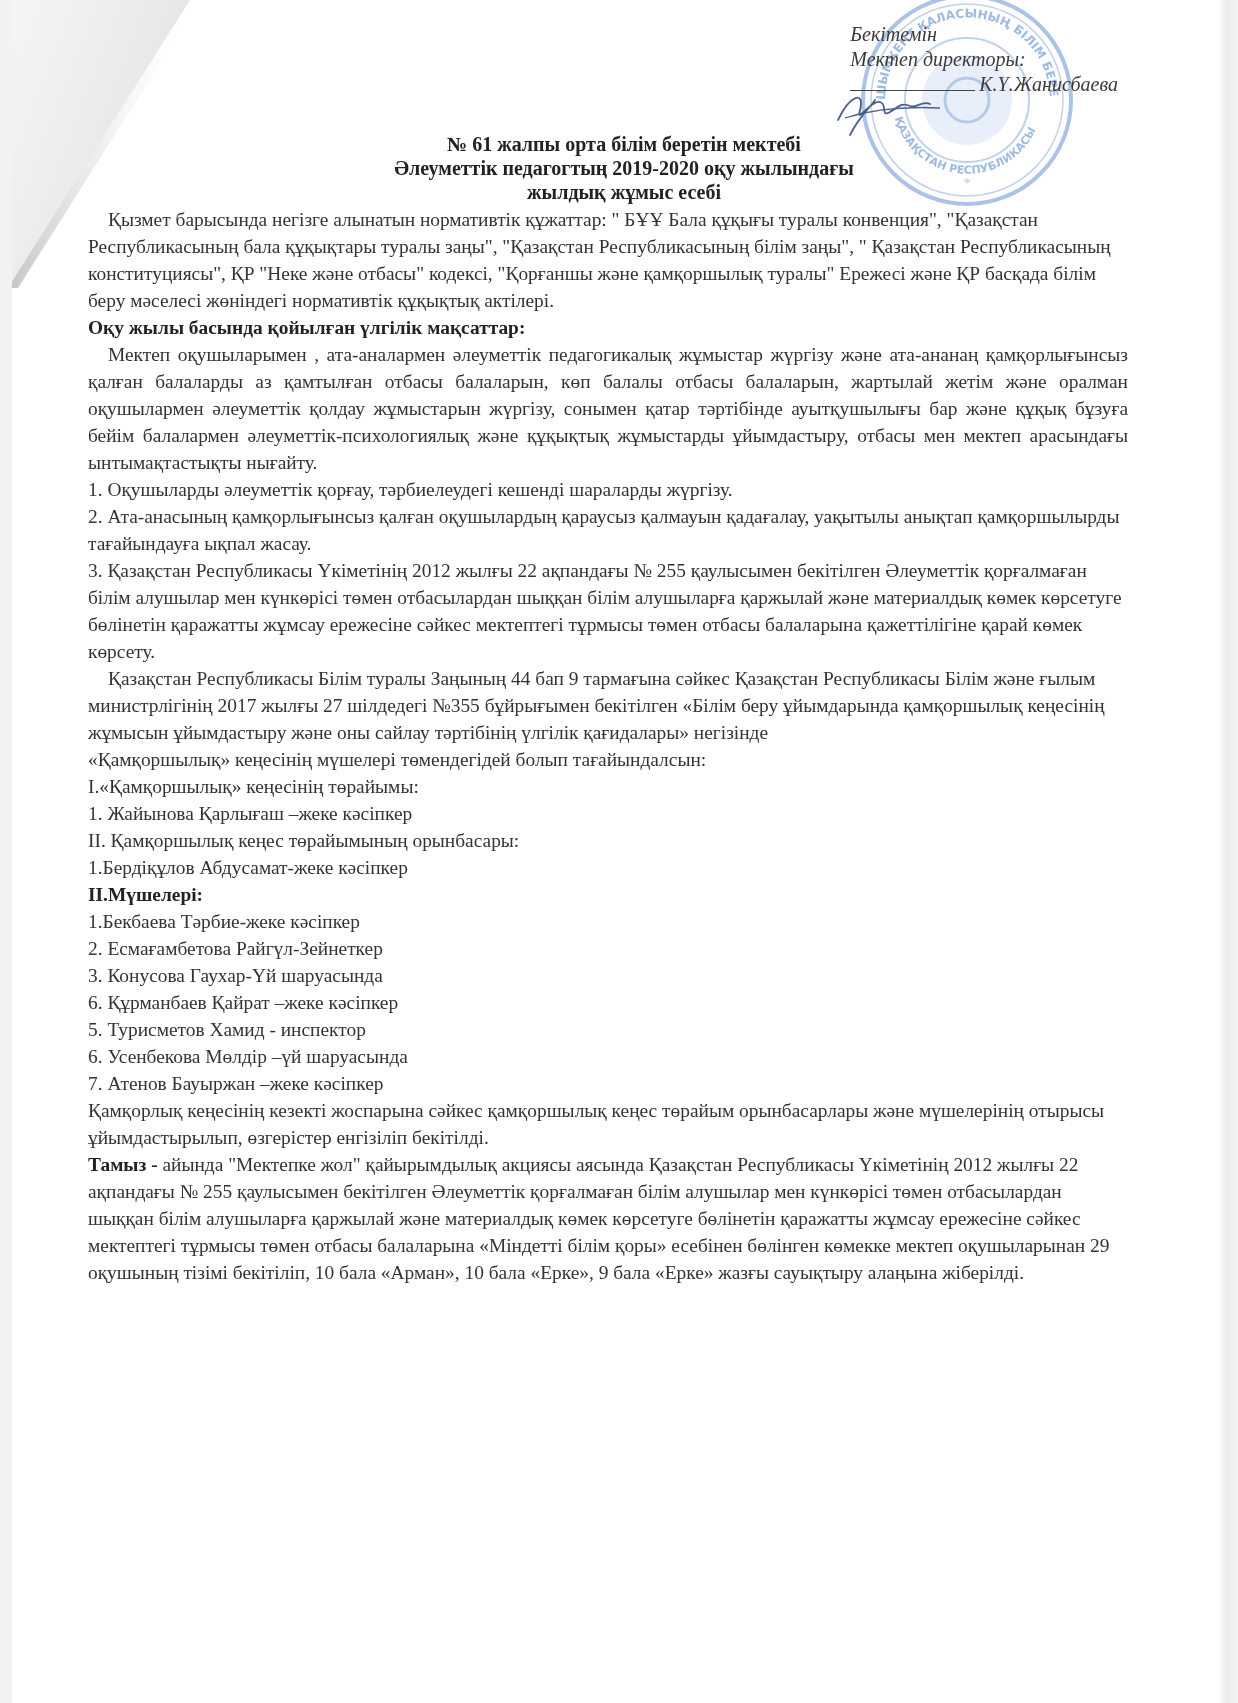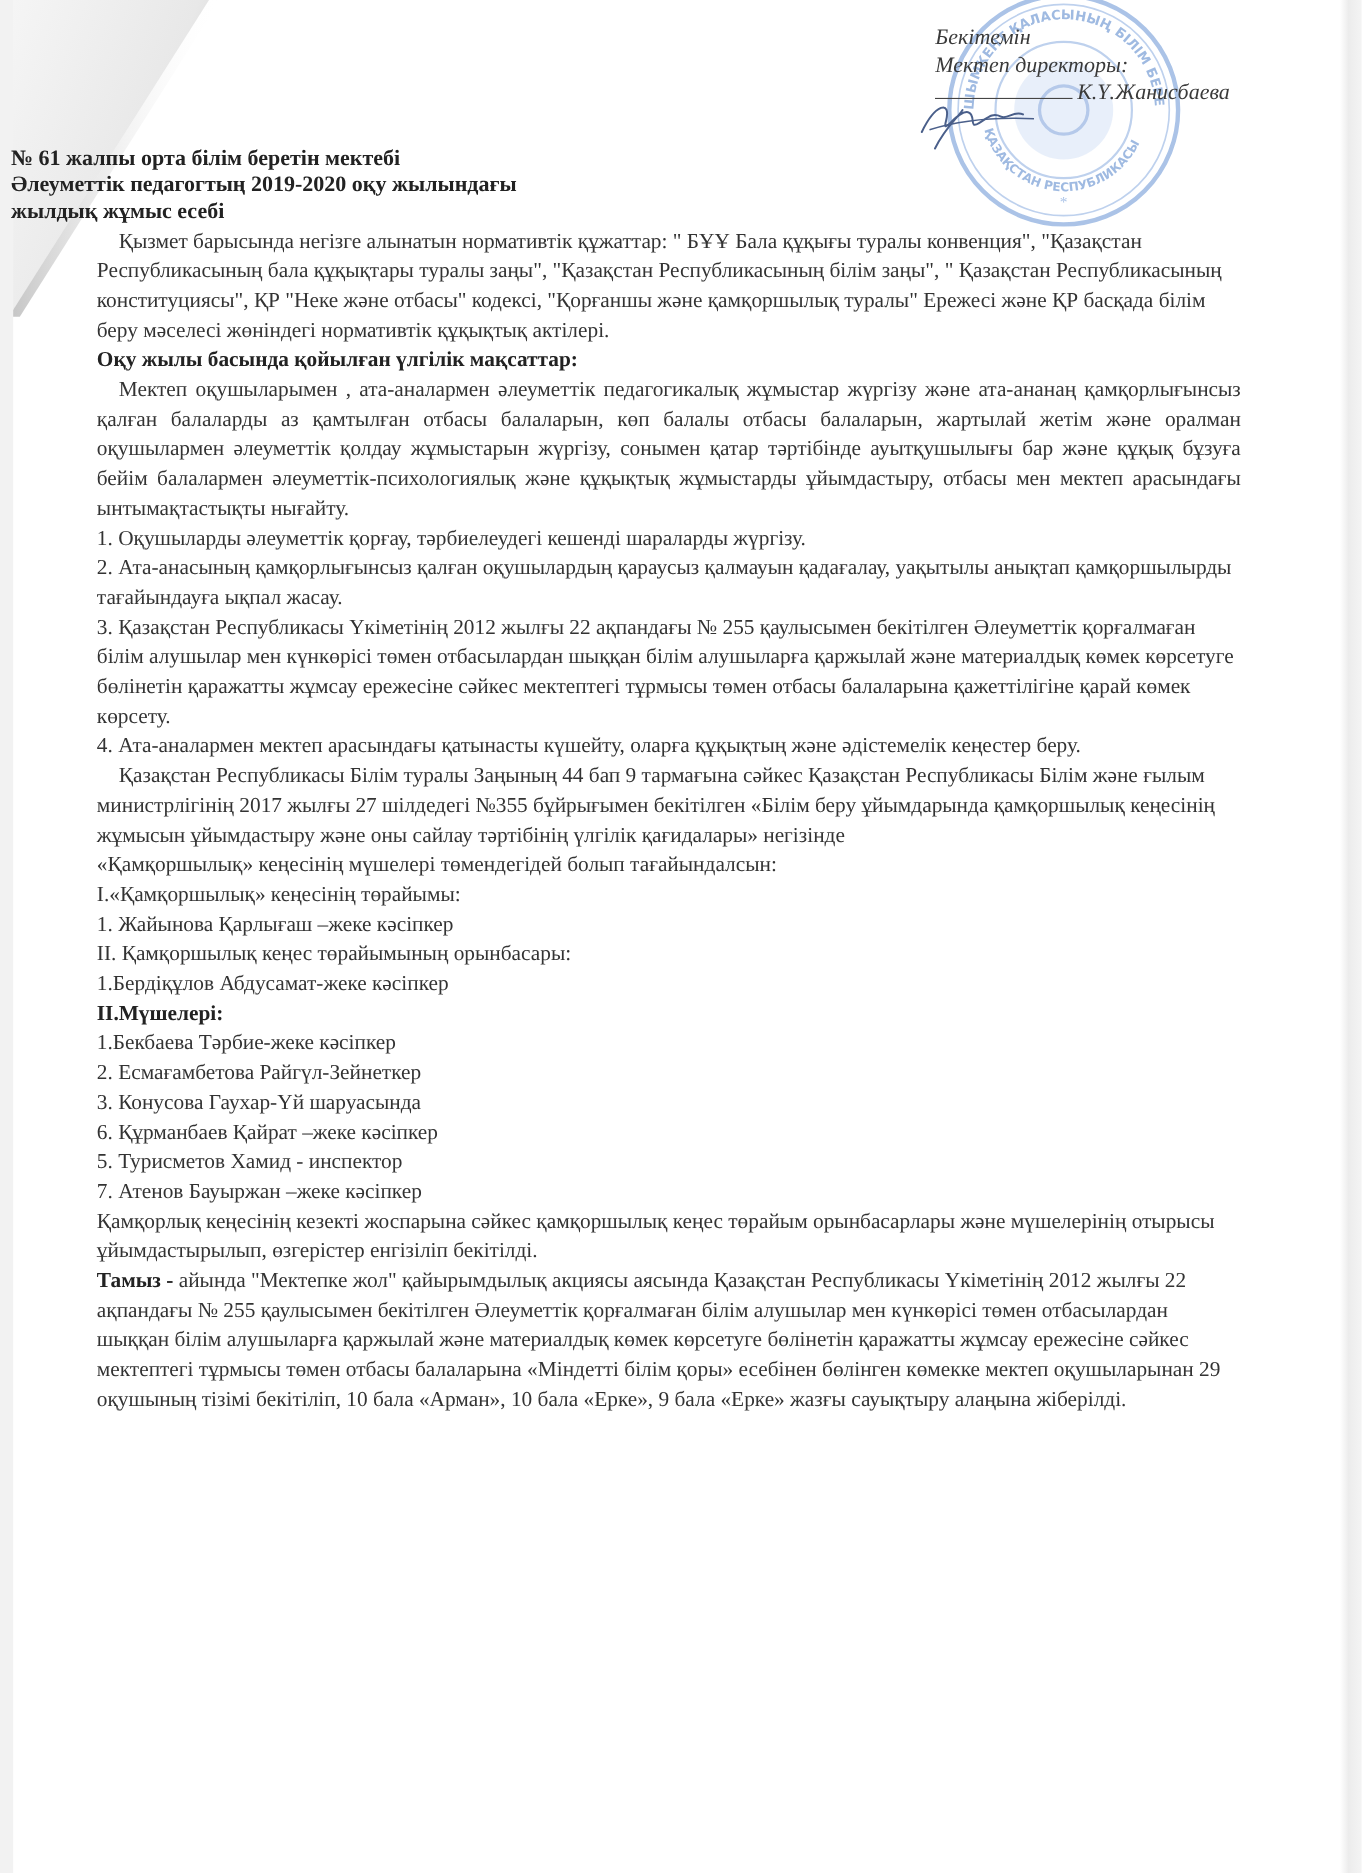--- a/index.html
+++ b/index.html
@@ -61,20 +61,21 @@
       position: absolute;
       left: 830px; top: 80px;
       width: 120px; height: 60px;
       z-index: 3;
     }
     
     .title {
       position: absolute;
       left: 0; width: 1238px;
       top: 132px;
+      text-align: center;
       font-weight: bold;
       font-size: 20px;
       line-height: 24px;
       color: #222;
       z-index: 2;
     }
     .title div { padding-left: 10px; }
     
     .content {
       position: absolute;
@@ -151,32 +152,32 @@
 </div>
 
 <div class="content">
   <p class="indent">Қызмет барысында негізге алынатын нормативтік құжаттар: " БҰҰ Бала құқығы туралы конвенция", "Қазақстан Республикасының бала құқықтары туралы заңы", "Қазақстан Республикасының білім заңы", " Қазақстан Республикасының конституциясы", ҚР "Неке және отбасы" кодексі, "Қорғаншы және қамқоршылық туралы" Ережесі және ҚР басқада білім беру мәселесі жөніндегі нормативтік құқықтық актілері.</p>
 
   <p class="bold">Оқу жылы басында қойылған үлгілік мақсаттар:</p>
   <p class="indent justify">Мектеп  оқушыларымен , ата-аналармен  әлеуметтік  педагогикалық  жұмыстар  жүргізу  және ата-ананаң  қамқорлығынсыз   қалған  балаларды аз  қамтылған  отбасы  балаларын, көп балалы отбасы балаларын, жартылай  жетім  және  оралман  оқушылармен  әлеуметтік  қолдау жұмыстарын  жүргізу,  сонымен  қатар  тәртібінде  ауытқушылығы бар және  құқық бұзуға бейім балалармен  әлеуметтік-психологиялық  және  құқықтық жұмыстарды ұйымдастыру, отбасы  мен мектеп  арасындағы   ынтымақтастықты  нығайту.</p>
   <p class="list-line">1. Оқушыларды әлеуметтік қорғау, тәрбиелеудегі кешенді шараларды  жүргізу.</p>
   <p class="list-line">2. Ата-анасының қамқорлығынсыз қалған оқушылардың қараусыз қалмауын қадағалау, уақытылы анықтап қамқоршылырды тағайындауға ықпал жасау.</p>
   <p class="list-line">3. Қазақстан Республикасы Үкіметінің   2012 жылғы 22 ақпандағы № 255 қаулысымен  бекітілген Әлеуметтік қорғалмаған білім алушылар мен күнкөрісі төмен отбасылардан шыққан білім алушыларға қаржылай және материалдық көмек көрсетуге бөлінетін қаражатты жұмсау ережесіне сәйкес мектептегі тұрмысы төмен отбасы балаларына қажеттілігіне қарай көмек көрсету.</p>
-  <p class="list-line">4. Ата-аналармен мектеп арасындағы қатынасты  күшейту, оларға құқықтың және әдістемелік кеңестер беру.</p>
 
   <p class="indent">Қазақстан Республикасы Білім туралы Заңының 44 бап  9 тармағына   сәйкес Қазақстан Республикасы Білім және ғылым министрлігінің  2017 жылғы 27 шілдедегі  №355 бұйрығымен бекітілген «Білім  беру  ұйымдарында қамқоршылық  кеңесінің  жұмысын  ұйымдастыру  және оны  сайлау  тәртібінің  үлгілік  қағидалары» негізінде</p>
 
   <p>«Қамқоршылық» кеңесінің мүшелері  төмендегідей  болып тағайындалсын:</p>
   <p>І.«Қамқоршылық» кеңесінің төрайымы:</p>
   <p>1. Жайынова  Қарлығаш –жеке кәсіпкер</p>
   <p>ІІ. Қамқоршылық кеңес  төрайымының  орынбасары:</p>
   <p>1.Бердіқұлов  Абдусамат-жеке кәсіпкер</p>
   <p class="bold">ІІ.Мүшелері:</p>
   <p>1.Бекбаева  Тәрбие-жеке кәсіпкер</p>
   <p>2. Есмағамбетова  Райгүл-Зейнеткер</p>
   <p>3. Конусова  Гаухар-Үй шаруасында</p>
   <p>6. Құрманбаев  Қайрат –жеке кәсіпкер</p>
   <p>5. Турисметов  Хамид - инспектор</p>
+  <p>6. Усенбекова Мөлдір –үй шаруасында</p>
   <p>7. Атенов  Бауыржан –жеке кәсіпкер</p>
   <p>Қамқорлық кеңесінің  кезекті жоспарына сәйкес қамқоршылық  кеңес  төрайым орынбасарлары және мүшелерінің  отырысы  ұйымдастырылып, өзгерістер  енгізіліп  бекітілді.</p>
 
   <p><span class="bold">Тамыз -</span><span> айында "Мектепке жол" қайырымдылық акциясы аясында Қазақстан Республикасы Үкіметінің   2012 жылғы 22  ақпандағы № 255 қаулысымен  бекітілген   Әлеуметтік  қорғалмаған білім  алушылар мен күнкөрісі төмен  отбасылардан шыққан білім алушыларға қаржылай және материалдық көмек көрсетуге бөлінетін қаражатты жұмсау ережесіне сәйкес мектептегі тұрмысы төмен  отбасы балаларына «Міндетті  білім  қоры»  есебінен  бөлінген  көмекке  мектеп оқушыларынан  29 оқушының тізімі бекітіліп,  10 бала «Арман», 10 бала  «Ерке», 9 бала «Ерке» жазғы  сауықтыру  алаңына  жіберілді.</span></p>
 </div>
 
 </body></html>

